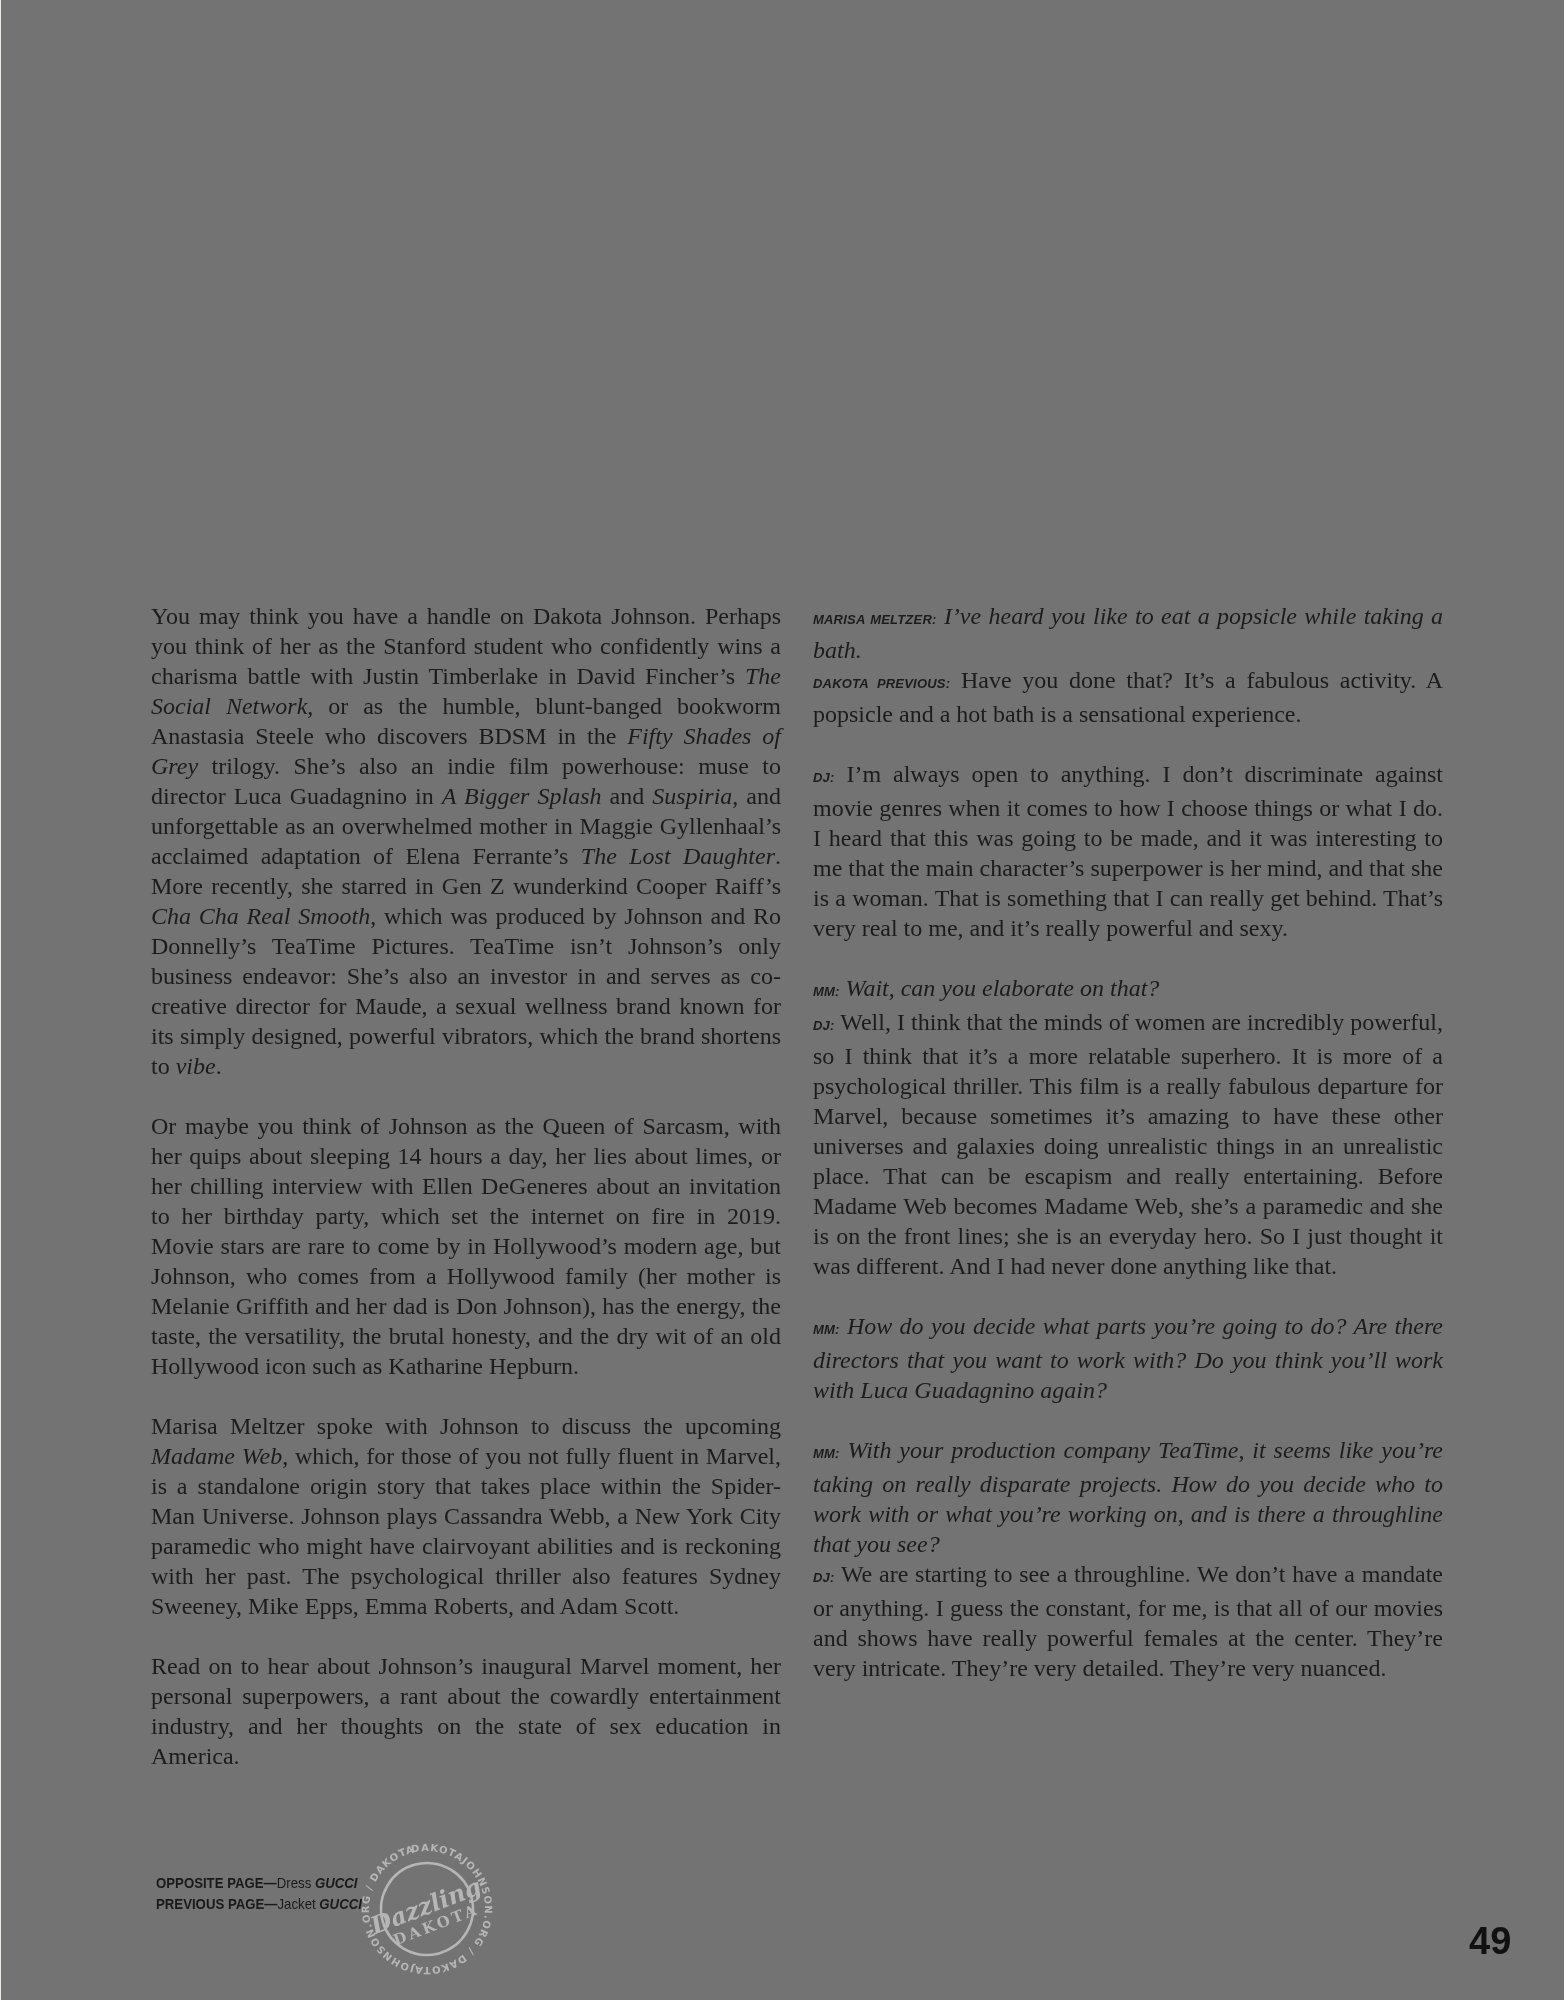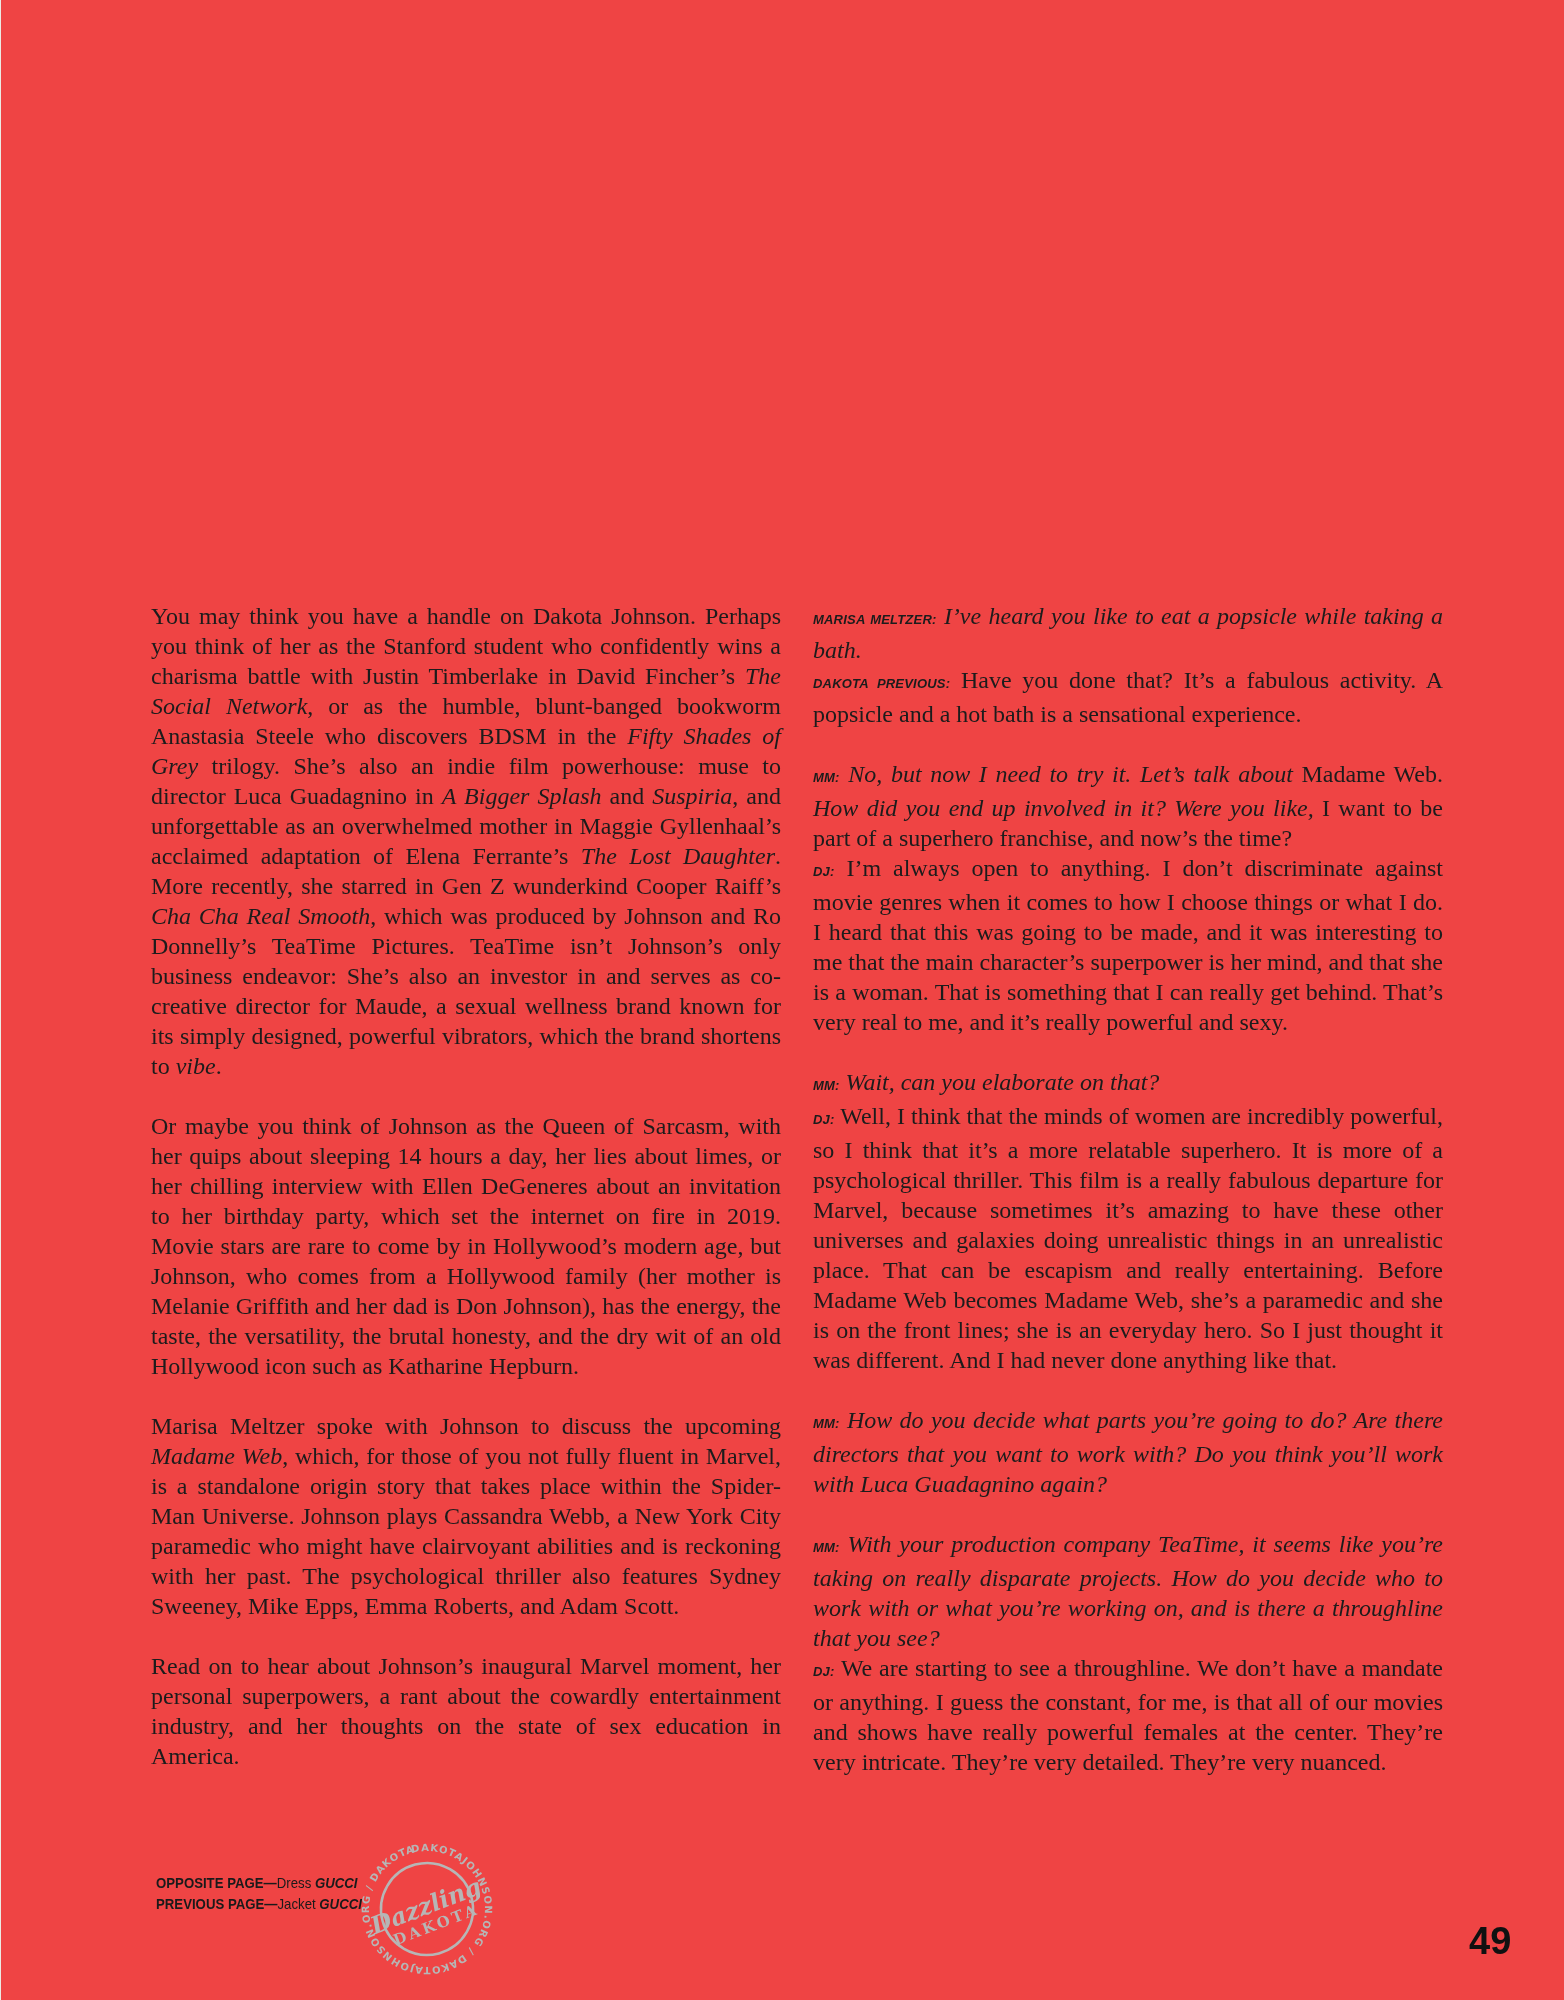--- a/index.html
+++ b/index.html
@@ -1,19 +1,19 @@
 <!DOCTYPE html>
 <html><head>
 <meta charset="utf-8">
 <style>
   html,body { margin:0; padding:0; background:#ffffff; }
   .page {
     position:relative;
     width:1564px; height:2000px;
-    background:#ef4444;
+    background:#737373;
     overflow:hidden;
     font-family:"Liberation Serif", serif;
     color:#1c1c1c;
     border-left:1px solid #eceae4;
   }
   .columns {
     position:absolute;
     left:150px; top:601px;
     width:1292px;
     display:flex;
@@ -93,21 +93,20 @@
         <p class="para"><span class="ro">Or maybe you think of Johnson as the Queen of Sarcasm, with her quips about sleeping 14 hours a day, her lies about limes, or her chilling interview with Ellen DeGeneres about an invitation to her birthday party, which set the internet on fire in 2019. Movie stars are rare to come by in Hollywood’s modern age, but Johnson, who comes from a Hollywood family (her mother is Melanie Griffith and her dad is Don Johnson), has the energy, the taste, the versatility, the brutal honesty, and the dry wit of an old Hollywood icon such as Katharine Hepburn.</span></p>
         <p class="para"><span class="ro">Marisa Meltzer spoke with Johnson to discuss the upcoming </span><span class="it">Madame Web</span><span class="ro">, which, for those of you not fully fluent in Marvel, is a standalone origin story that takes place within the Spider-Man Universe. Johnson plays Cassandra Webb, a New York City paramedic who might have clairvoyant abilities and is reckoning with her past. The psychological thriller also features Sydney Sweeney, Mike Epps, Emma Roberts, and Adam Scott.</span></p>
         <p class="para"><span class="ro">Read on to hear about Johnson’s inaugural Marvel moment, her personal superpowers, a rant about the cowardly entertainment industry, and her thoughts on the state of sex education in America.</span></p>
       </div>
     <div class="col" id="right-col">
         <div class="qa-group">
           <p class="turn"><span class="speaker">MARISA MELTZER:</span> <span class="it">I’ve heard you like to eat a popsicle while taking a bath.</span></p>
           <p class="turn"><span class="speaker">DAKOTA PREVIOUS:</span> <span class="ro">Have you done that? It’s a fabulous activity. A popsicle and a hot bath is a sensational experience.</span></p>
         </div>
         <div class="qa-group">
-          <p class="turn"><span class="speaker">MM:</span> <span class="it">No, but now I need to try it. Let’s talk about </span><span class="ro">Madame Web.</span><span class="it"> How did you end up involved in it? Were you like, </span><span class="ro">I want to be part of a superhero franchise, and now’s the time?</span></p>
           <p class="turn"><span class="speaker">DJ:</span> <span class="ro">I’m always open to anything. I don’t discriminate against movie genres when it comes to how I choose things or what I do. I heard that this was going to be made, and it was interesting to me that the main character’s superpower is her mind, and that she is a woman. That is something that I can really get behind. That’s very real to me, and it’s really powerful and sexy.</span></p>
         </div>
         <div class="qa-group">
           <p class="turn"><span class="speaker">MM:</span> <span class="it">Wait, can you elaborate on that?</span></p>
           <p class="turn"><span class="speaker">DJ:</span> <span class="ro">Well, I think that the minds of women are incredibly powerful, so I think that it’s a more relatable superhero. It is more of a psychological thriller. This film is a really fabulous departure for Marvel, because sometimes it’s amazing to have these other universes and galaxies doing unrealistic things in an unrealistic place. That can be escapism and really entertaining. Before Madame Web becomes Madame Web, she’s a paramedic and she is on the front lines; she is an everyday hero. So I just thought it was different. And I had never done anything like that.</span></p>
         </div>
         <div class="qa-group">
           <p class="turn"><span class="speaker">MM:</span> <span class="it">How do you decide what parts you’re going to do? Are there directors that you want to work with? Do you think you’ll work with Luca Guadagnino again?</span></p>
         </div>
         <div class="qa-group">

